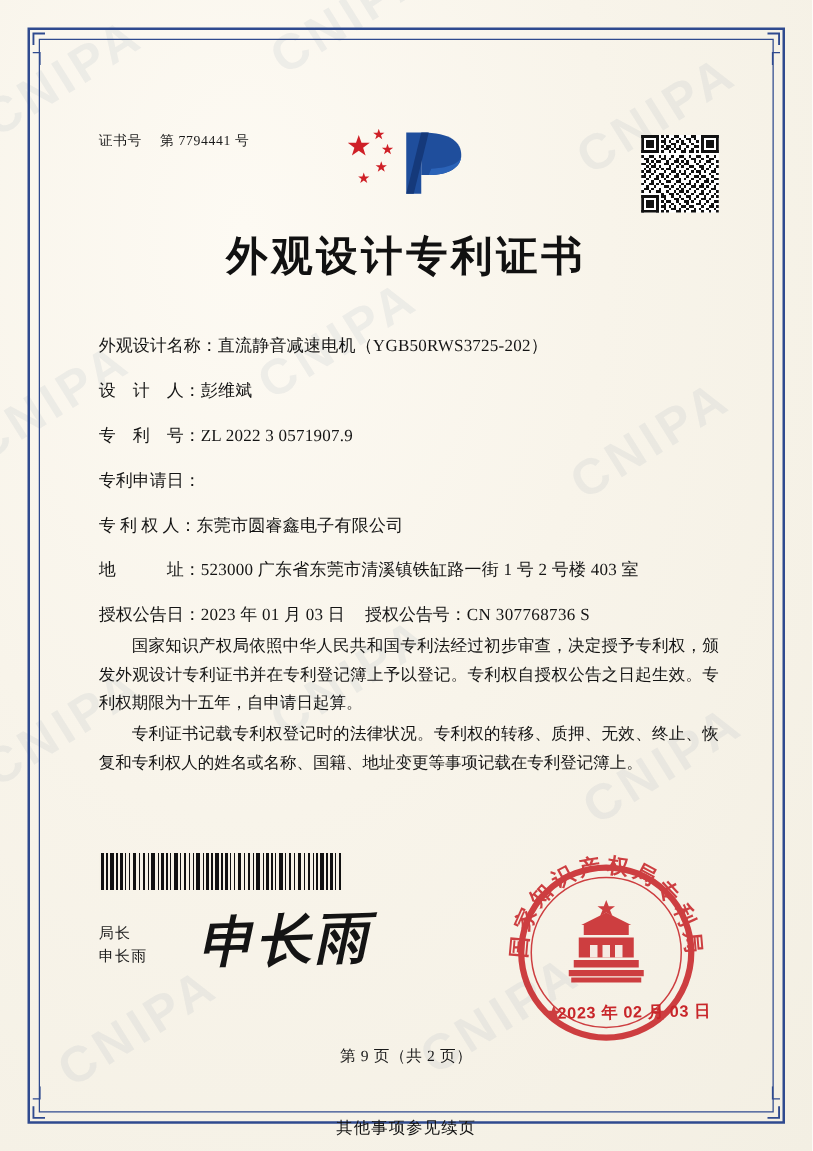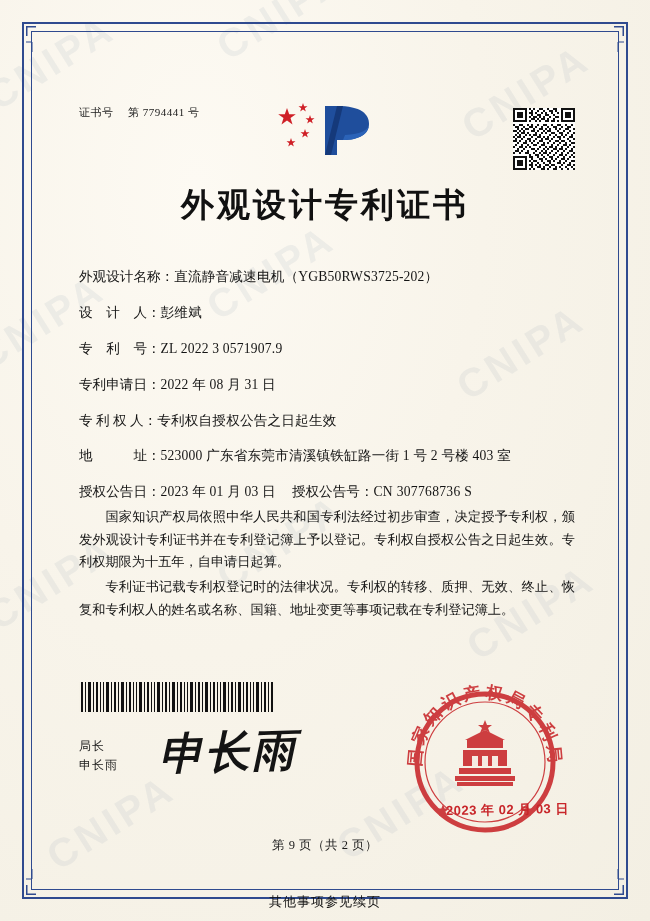--- a/index.html
+++ b/index.html
@@ -621,25 +621,24 @@
       <div class="field-row">
         <span class="field-label">设　计　人：</span>
         <span class="field-value">彭维斌</span>
       </div>
       <div class="field-row">
         <span class="field-label">专　利　号：</span>
         <span class="field-value">ZL 2022 3 0571907.9</span>
       </div>
       <div class="field-row">
         <span class="field-label">专利申请日：</span>
-        <span class="field-value">2022 年 08 月 31 日</span>
       </div>
       <div class="field-row">
         <span class="field-label">专 利 权 人：</span>
-        <span class="field-value">专利权自授权公告之日起生效</span>
+        <span class="field-value">东莞市圆睿鑫电子有限公司</span>
       </div>
       <div class="field-row">
         <span class="field-label">地　　　址：</span>
         <span class="field-value">523000  广东省东莞市清溪镇铁缸路一街 1 号 2 号楼 403 室</span>
       </div>
       <div class="field-row dual">
         <span class="field-label">授权公告日：</span>
         <span class="field-value">2023 年 01 月 03 日</span>
         <span class="field-label2">授权公告号：</span>
         <span class="field-value2">CN 307768736 S</span>

